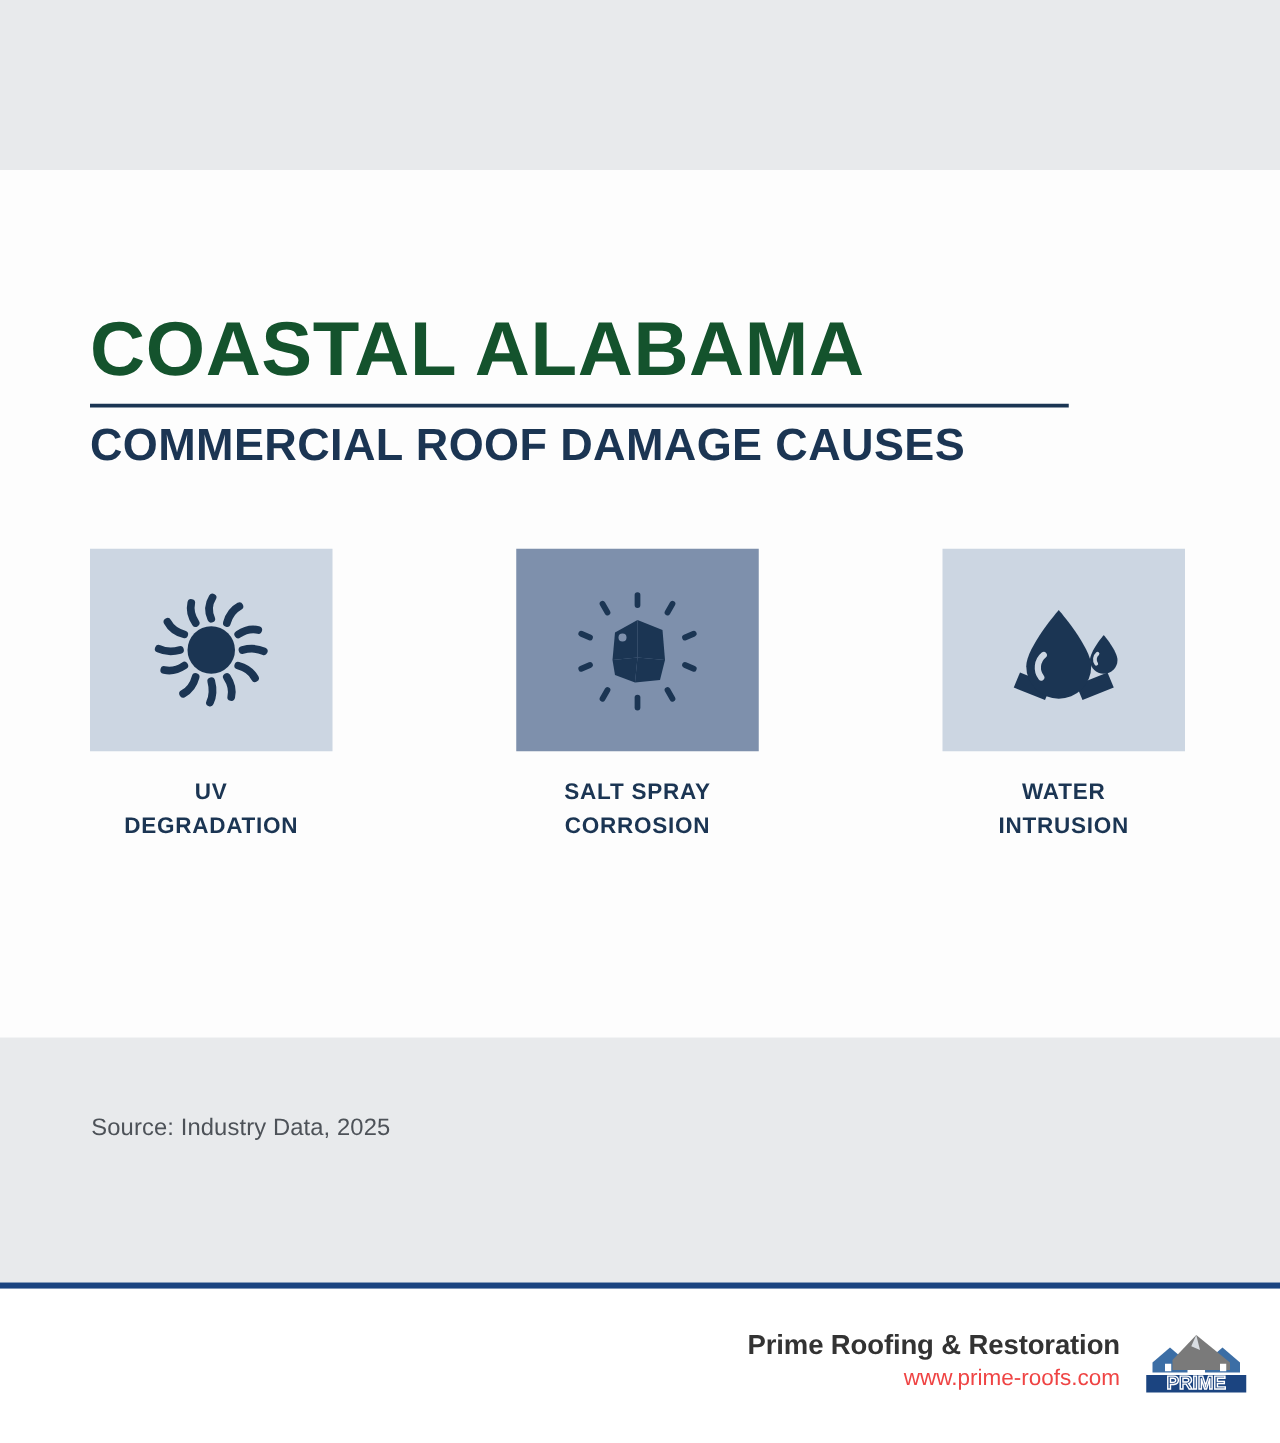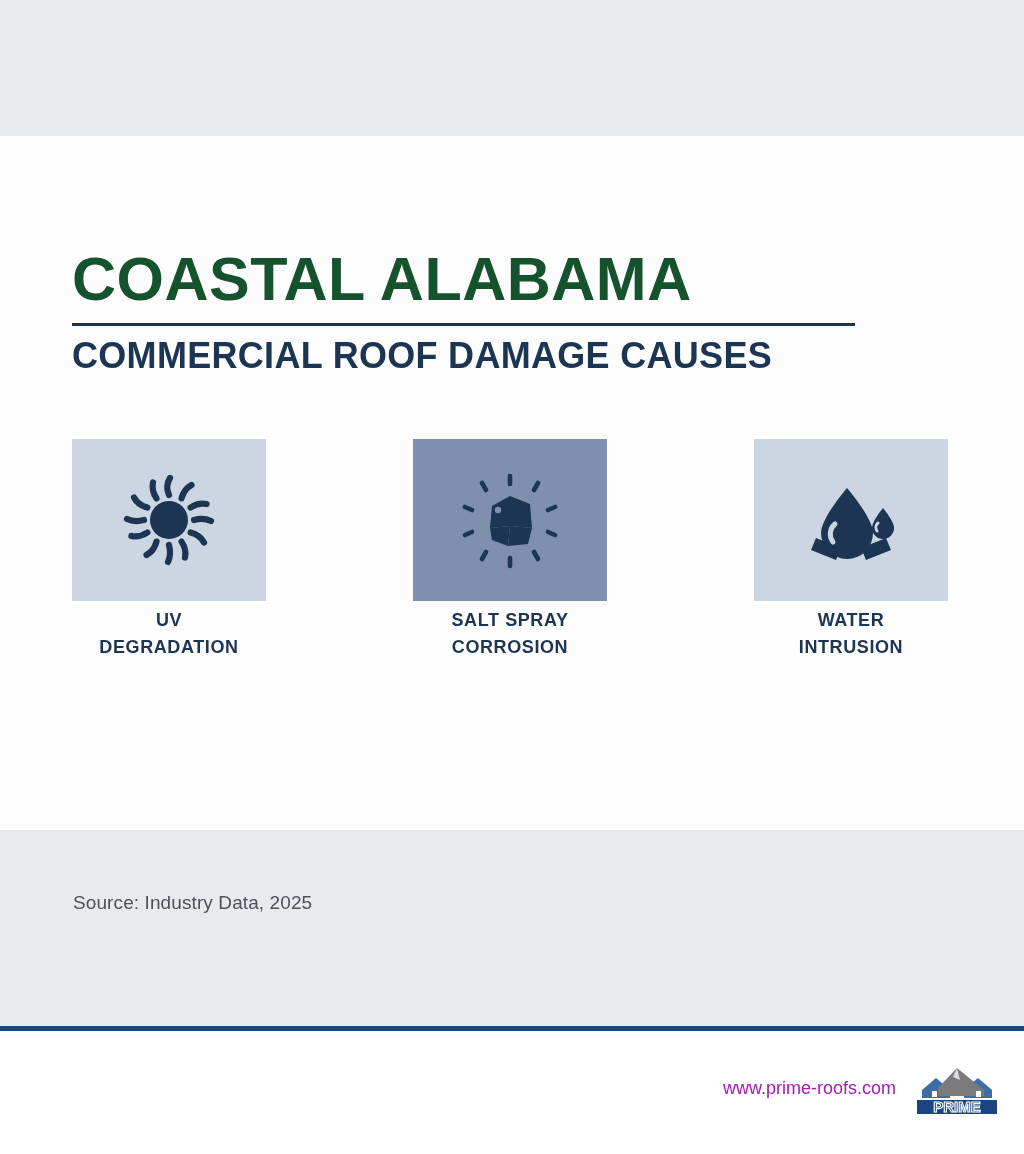--- a/index.html
+++ b/index.html
@@ -106,21 +106,21 @@
   }
   .cause-tile {
     width: 194px;
     height: 162px;
     display: flex;
     align-items: center;
     justify-content: center;
   }
   .cause-tile svg { display: block; }
   .cause-label {
-    margin-top: 6px;
+    margin-top: 19px;
     text-align: center;
     font-size: 18px;
     font-weight: bold;
     letter-spacing: 0.6px;
     color: #1b3553;
     line-height: 1.52;
   }
 
   
   .source-text {
@@ -146,21 +146,21 @@
   }
   .brand-name {
     font-size: 22px;
     font-weight: bold;
     color: #333333;
     line-height: 1.25;
     letter-spacing: -0.1px;
   }
   .brand-url {
     font-size: 18px;
-    color: #a21caf;
+    color: #ef4444;
     line-height: 1.3;
     margin-top: 1px;
   }
   .brand-logo { width: 86px; height: 56px; }
 </style>
 </head>
 <body>
 
 <div class="infographic">
 
@@ -251,20 +251,21 @@
         <span>INTRUSION</span>
       </div>
     </div>
 
   </div>
 
   <div class="source-text">Source: Industry Data, 2025</div>
 
   <div class="footer-brand">
     <div class="brand-text">
+      <div class="brand-name">Prime Roofing &amp; Restoration</div>
       <div class="brand-url">www.prime-roofs.com</div>
     </div>
     <svg class="brand-logo" viewBox="0 0 86 56">
       <path d="M8 30 L22 18 L36 30 L36 38 L8 38 Z" fill="#3c6ea5"></path>
       <path d="M50 30 L64 18 L78 30 L78 38 L50 38 Z" fill="#3c6ea5"></path>
       <path d="M24 28 L43 8 L70 30 L70 36 L24 36 Z" fill="#7a7a7a"></path>
       <path d="M43 8 L46 20 L39 17 Z" fill="#d9dde2"></path>
       <rect x="18" y="31" width="5" height="6" fill="#ffffff"></rect>
       <rect x="62" y="31" width="5" height="6" fill="#ffffff"></rect>
       <rect x="3" y="40" width="80" height="14" fill="#1b4480"></rect>

